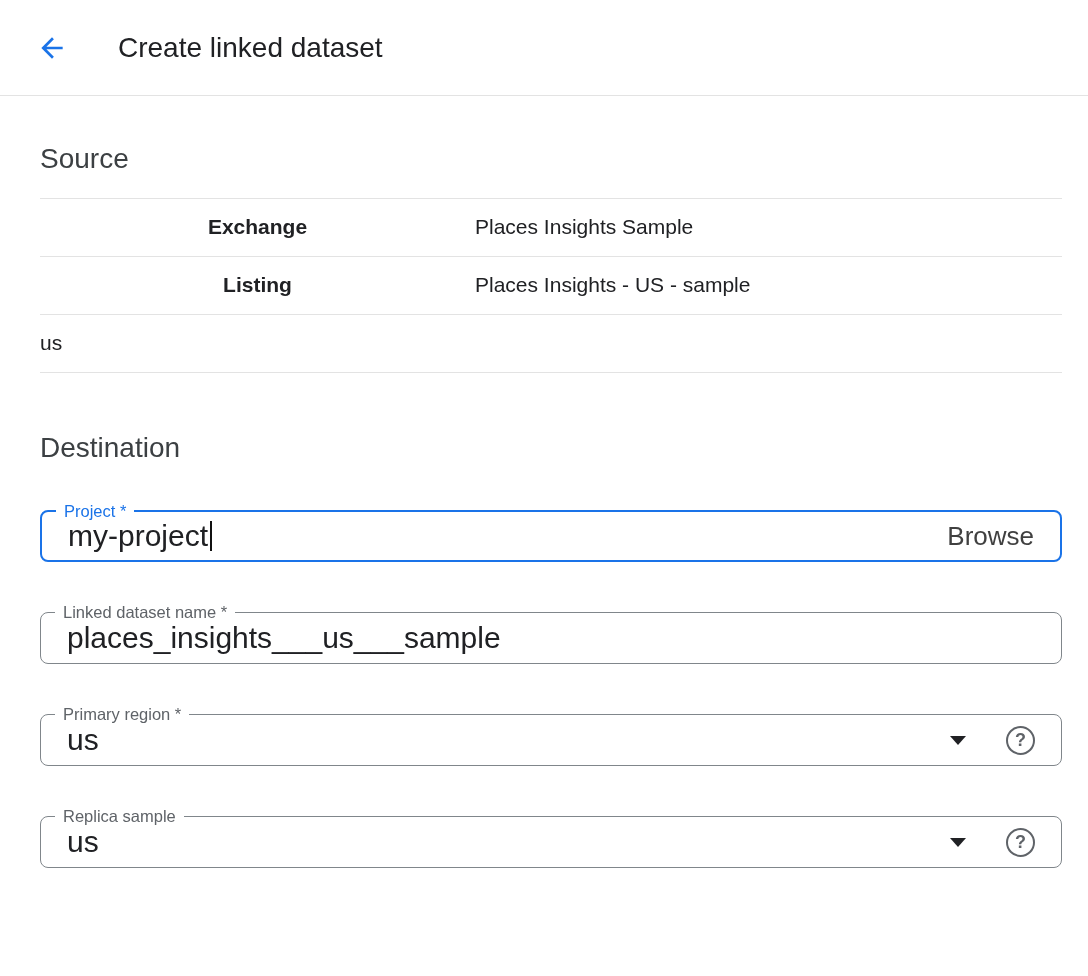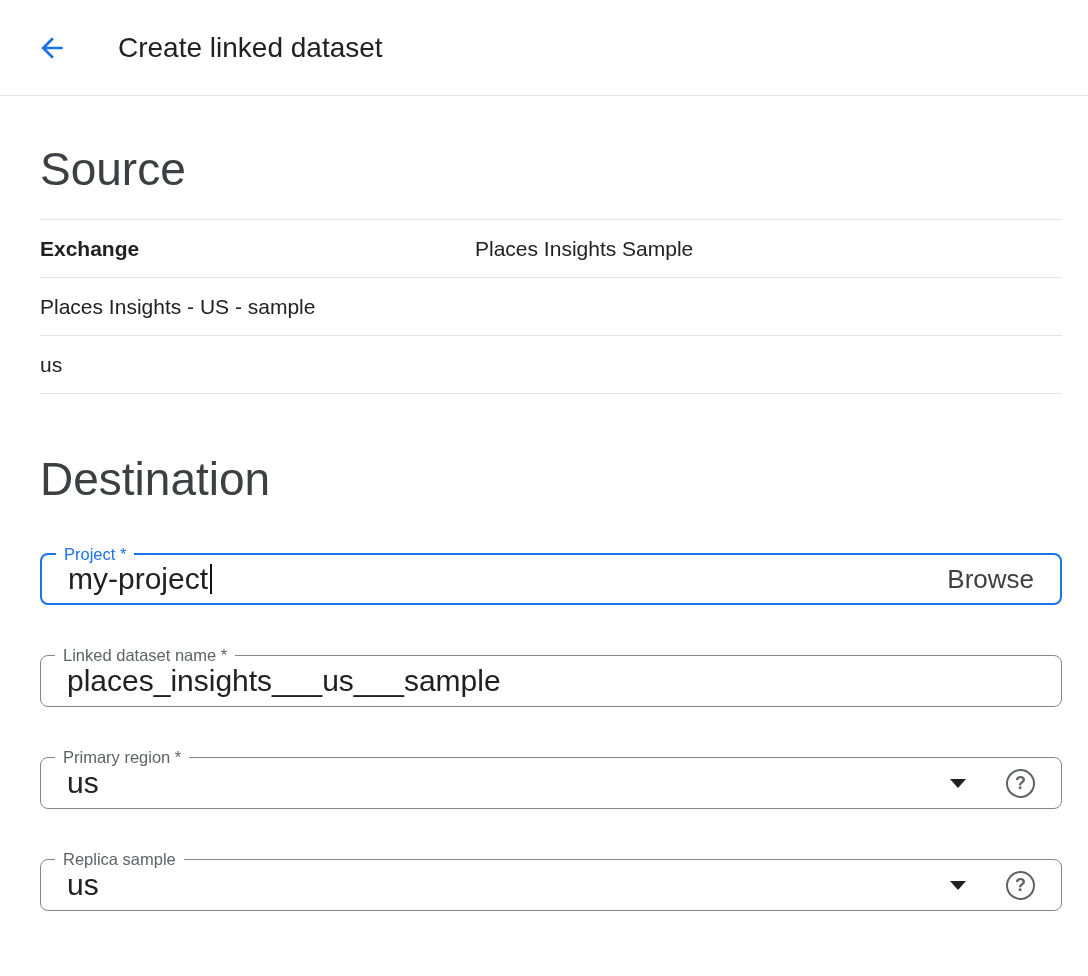--- a/index.html
+++ b/index.html
@@ -31,36 +31,37 @@
     font-size: 28px;
     font-weight: 400;
     color: #202124;
     margin-left: 44px;
   }
 
   
   .main { padding: 0 26px 30px 40px; }
 
   .section-heading {
-    font-size: 46px;
+    font-size: 28px;
     font-weight: 400;
     color: #3c4043;
     line-height: 1.2;
   }
   .source-heading { margin: 46px 0 22px 0; }
   .destination-heading { margin: 58px 0 0 0; }
 
   
   .rows { border-top: 1px solid #e3e3e3; }
   .row {
     display: flex;
     align-items: center;
     min-height: 58px;
     border-bottom: 1px solid #e3e3e3;
     font-size: 21px;
+    text-align: center;
   }
   .row-label { width: 435px; font-weight: 700; color: #202124; }
   .row-value { font-weight: 400; color: #202124; }
 
   
   .field {
     position: relative;
     display: flex;
     align-items: center;
     height: 52px;
@@ -139,20 +140,21 @@
 <div class="main">
 
   <div class="section-heading source-heading">Source</div>
 
   <div class="rows">
     <div class="row">
       <div class="row-label">Exchange</div>
       <div class="row-value">Places Insights Sample</div>
     </div>
     <div class="row">
+      <div class="row-label">Listing</div>
       <div class="row-value">Places Insights - US - sample</div>
     </div>
     <div class="row">
       <div class="row-value">us</div>
     </div>
   </div>
 
   <div class="section-heading destination-heading">Destination</div>
 
   <div class="field focused project-field">

